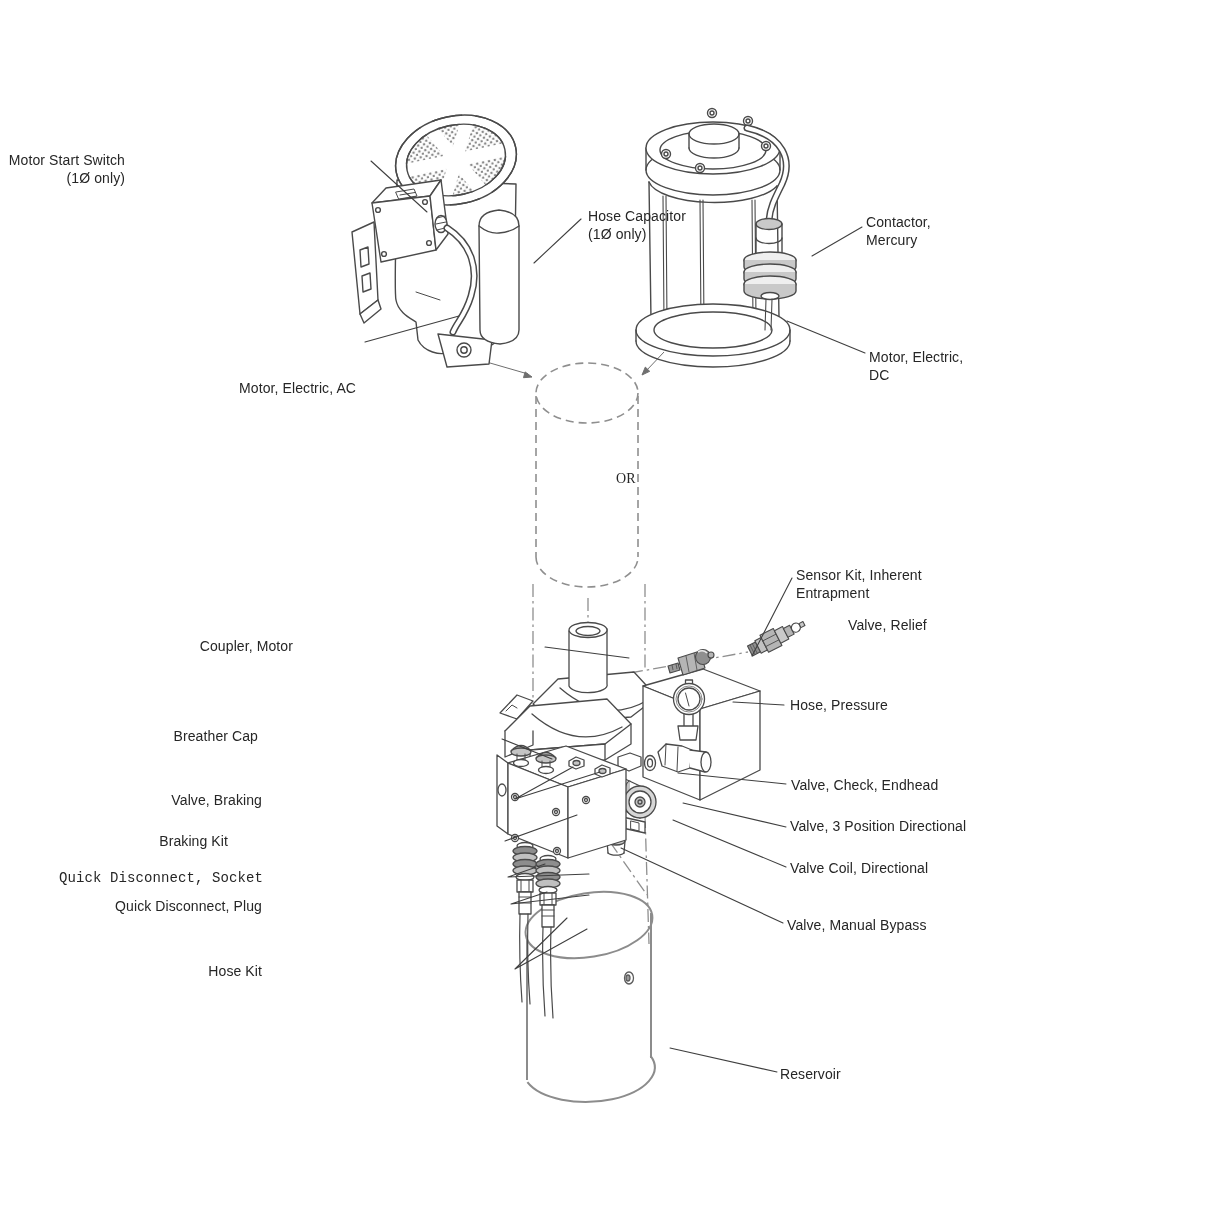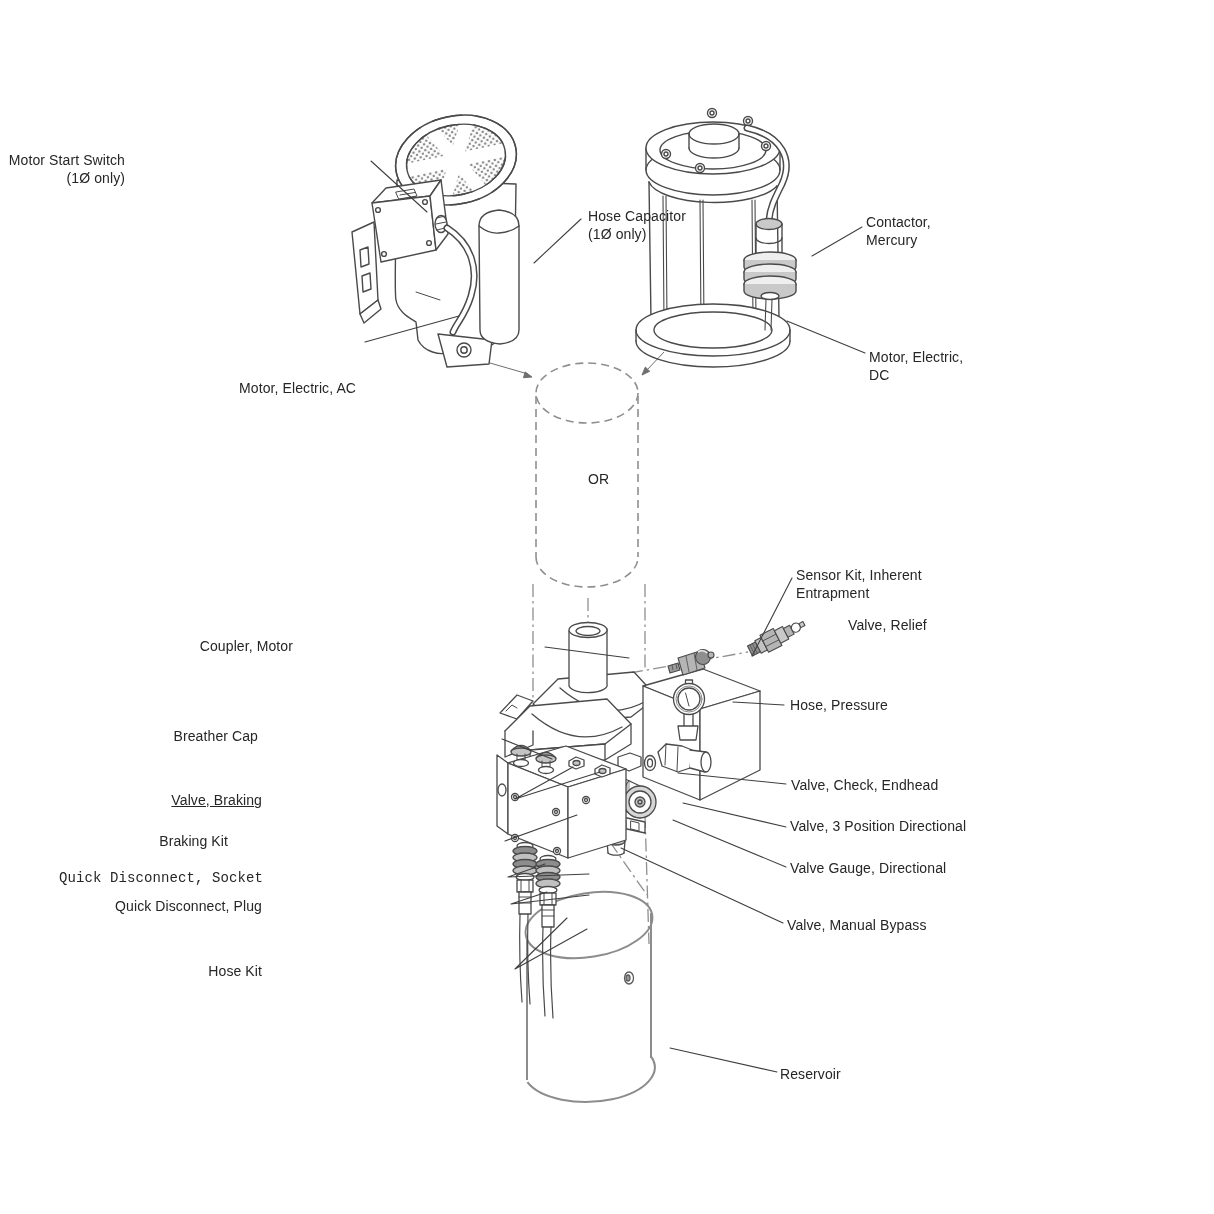--- a/index.html
+++ b/index.html
@@ -318,30 +318,30 @@
   </g>
 </svg>
 
   <div class="lbl r" style="right:849px; top:151px;">Motor Start Switch
 (1Ø only)</div>
   <div class="lbl" style="left:588px;  top:207px;">Hose Capacitor
 (1Ø only)</div>
   <div class="lbl" style="left:866px;  top:213px;">Contactor, Mercury</div>
   <div class="lbl" style="left:239px;  top:333px;margin-top:46px;">Motor, Electric, AC</div>
   <div class="lbl" style="left:869px;  top:348px;">Motor, Electric, DC</div>
-  <div class="lbl" style="left:588px;  top:470px;">OR</div>
+  <div class="lbl" style="left:616px;  top:470px;font-family:Liberation Serif, serif;">OR</div>
   <div class="lbl" style="left:796px;  top:566px;">Sensor Kit, Inherent Entrapment</div>
   <div class="lbl" style="left:848px;  top:616px;">Valve, Relief</div>
   <div class="lbl r" style="right:681px; top:637px;">Coupler, Motor</div>
   <div class="lbl" style="left:790px;  top:696px;">Hose, Pressure</div>
   <div class="lbl r" style="right:716px; top:727px;">Breather Cap</div>
   <div class="lbl" style="left:791px;  top:776px;">Valve, Check, Endhead</div>
-  <div class="lbl r" style="right:712px; top:791px;text-decoration:underline;">Valve, Braking</div>
+  <div class="lbl r" style="right:712px; top:791px;">Valve, Braking</div>
   <div class="lbl" style="left:790px;  top:817px;">Valve, 3 Position Directional</div>
   <div class="lbl r" style="right:746px; top:832px;">Braking Kit</div>
-  <div class="lbl" style="left:790px;  top:859px;">Valve Gauge, Directional</div>
+  <div class="lbl" style="left:790px;  top:859px;">Valve Coil, Directional</div>
   <div class="lbl r" style="right:711px; top:869px;font-family:Liberation Mono, monospace;">Quick Disconnect, Socket</div>
   <div class="lbl r" style="right:712px; top:897px;">Quick Disconnect, Plug</div>
   <div class="lbl" style="left:787px;  top:916px;">Valve, Manual Bypass</div>
   <div class="lbl r" style="right:712px; top:962px;">Hose Kit</div>
   <div class="lbl" style="left:780px;  top:1065px;">Reservoir</div>
 
 </div>
 
 </body></html>

